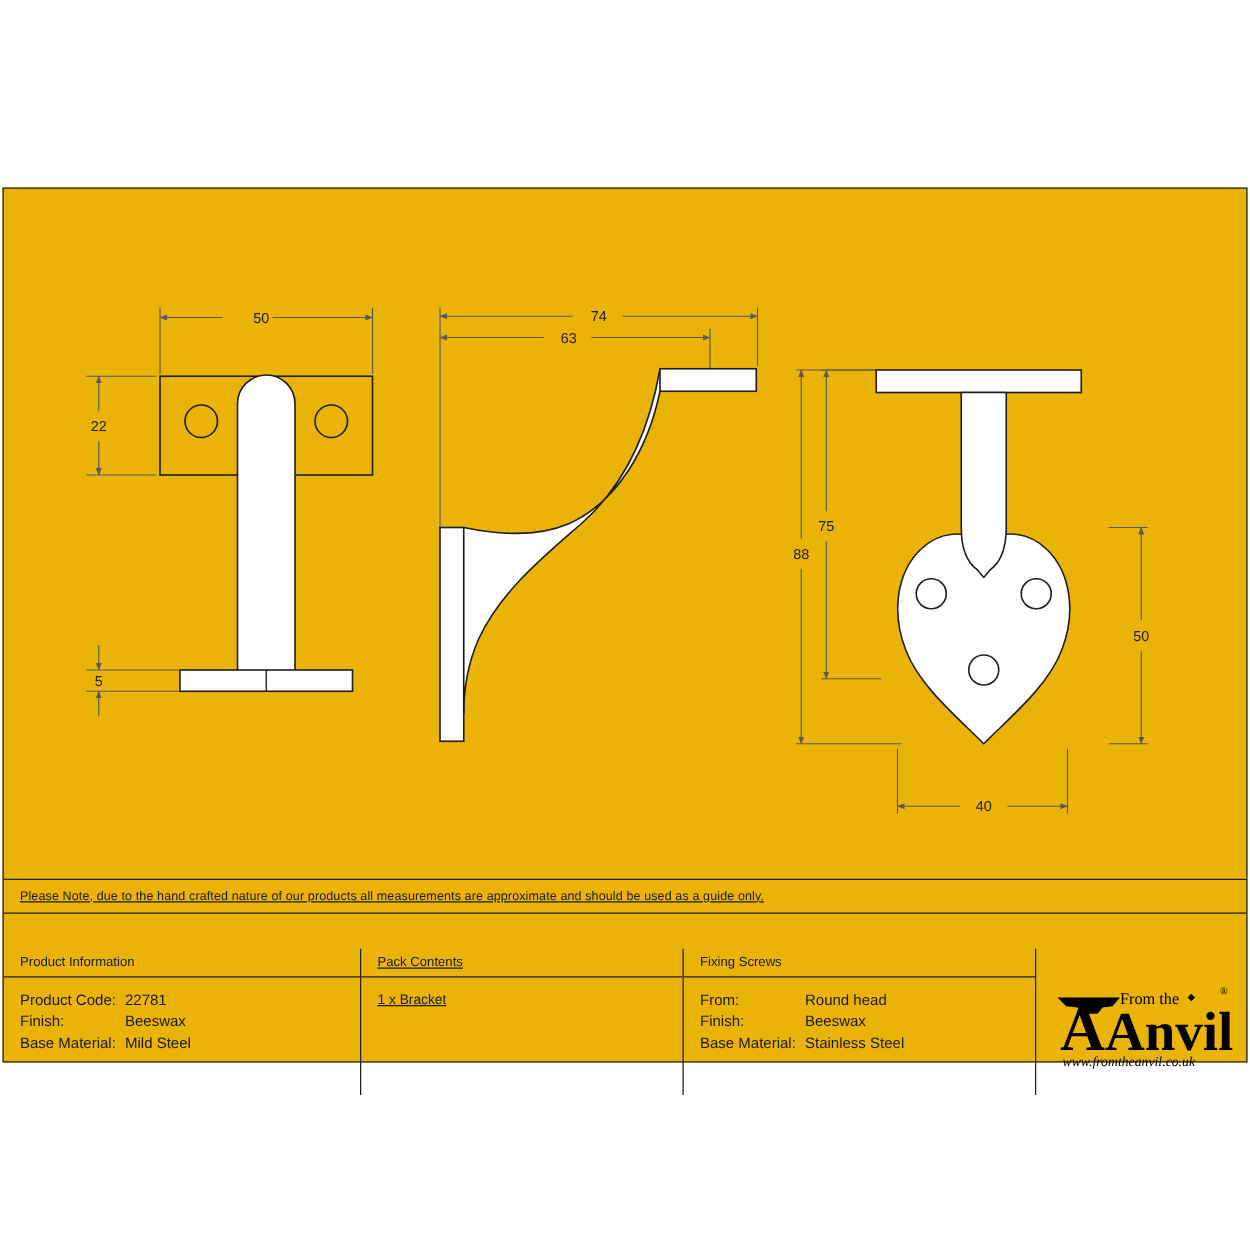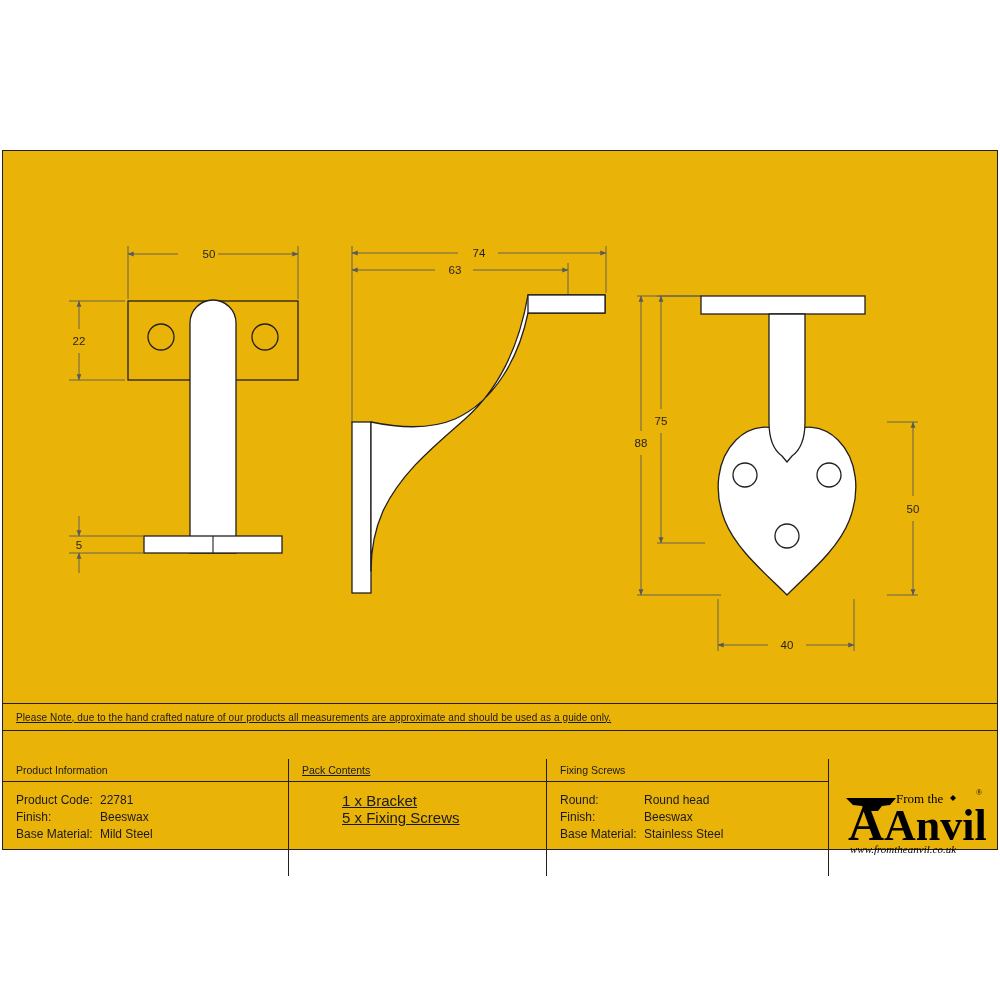--- a/index.html
+++ b/index.html
@@ -95,23 +95,22 @@
     box-sizing: border-box;
   }
   .kv-row {
     display: flex;
     font-size: 12px;
     line-height: 17px;
   }
   .kv-row .k { width: 84px; flex: none; }
   .kv-row .v { flex: 1; }
   .plain-row {
-    font-size: 15px;
+    font-size: 11px;
     line-height: 17px;
-    margin-left: 40px;
   }
 
   
   #logo-cell {
     width: 168px;
     height: 117px;
     display: flex;
     align-items: center;
     justify-content: center;
   }
@@ -315,29 +314,28 @@
           <span class="k">Base Material:</span>
           <span class="v">Mild Steel</span>
         </div>
       </div>
     </div>
 
     <div class="spec-col c2">
       <div class="col-head">Pack Contents</div>
       <div class="col-body">
         <div class="plain-row">1 x Bracket</div>
-        <div class="plain-row">5 x Fixing Screws</div>
       </div>
     </div>
 
     <div class="spec-col c3">
       <div class="col-head">Fixing Screws</div>
       <div class="col-body">
         <div class="kv-row">
-          <span class="k">Round:</span>
+          <span class="k">From:</span>
           <span class="v">Round head</span>
         </div>
         <div class="kv-row">
           <span class="k">Finish:</span>
           <span class="v">Beeswax</span>
         </div>
         <div class="kv-row">
           <span class="k">Base Material:</span>
           <span class="v">Stainless Steel</span>
         </div>

